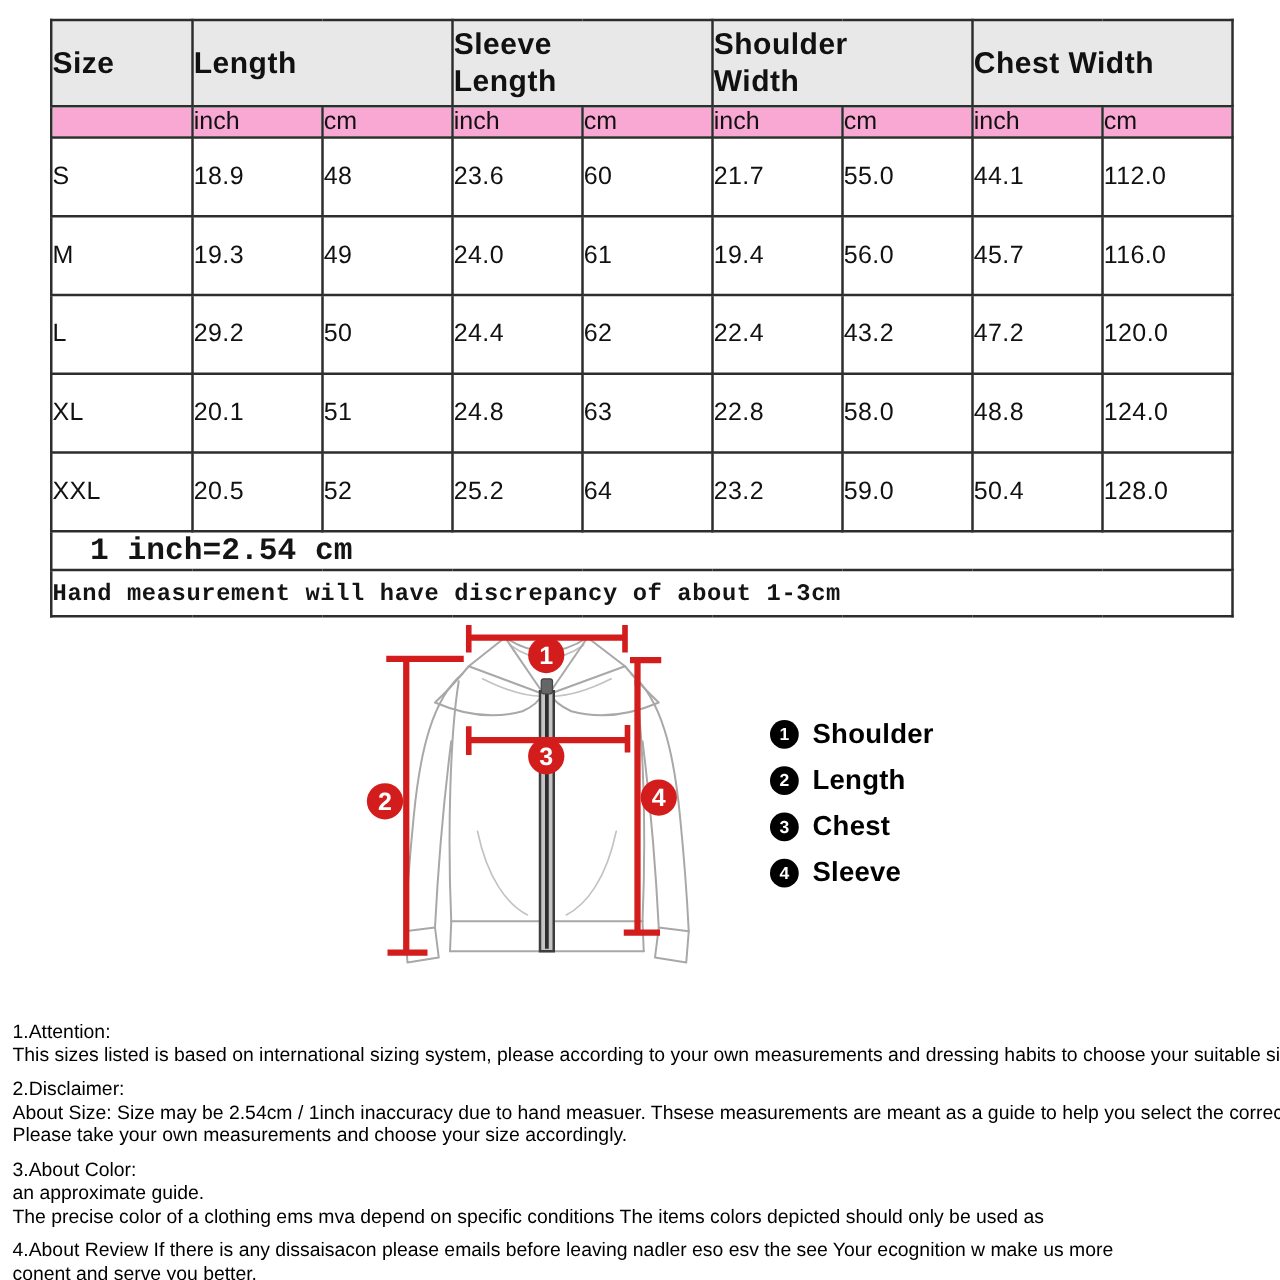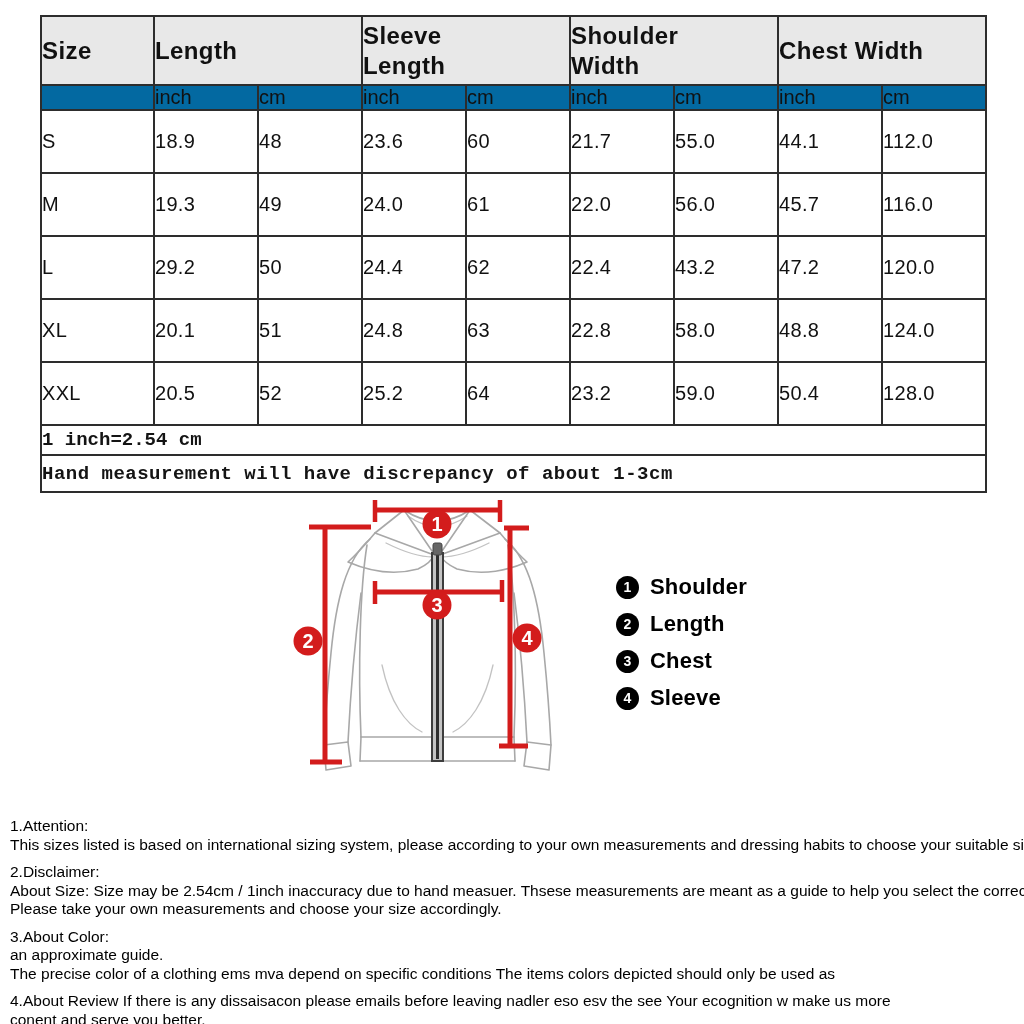--- a/index.html
+++ b/index.html
@@ -10,24 +10,24 @@
   
   .size-table{
     position:absolute;left:40px;top:15px;width:945px;
     border-collapse:collapse;table-layout:fixed;text-align:left;color:#111;
   }
   .size-table th,.size-table td{border:2px solid #2d2d2d;padding:0;overflow:hidden;}
   .group-row th{
     background:#e8e8e8;height:67px;font-size:24px;font-weight:bold;
     letter-spacing:.4px;white-space:pre-line;line-height:30px;
   }
-  .unit-row td{background:#0369a1;height:22px;font-size:20px;font-weight:400;}
+  .unit-row td{background:#f9a8d4;height:22px;font-size:20px;font-weight:400;}
   .data-row td{height:61px;font-size:20px;font-weight:400;letter-spacing:.3px;}
   .note-row td{font-family:"Liberation Mono",monospace;font-weight:bold;color:#141414;}
-  .conv-row td{height:28px;font-size:19px;}
+  .conv-row td{height:28px;font-size:25px;padding-left:30px;}
   .hand-row td{height:35px;font-size:19px;letter-spacing:.5px;}
   
   .diagram-svg{position:absolute;left:280px;top:493px;}
   .jacket path{fill:none;stroke:#a8a8a8;stroke-width:1.6;stroke-linejoin:round;stroke-linecap:round;}
   .jacket path.light{stroke:#c2c2c2;stroke-width:1.3;}
   .redline{stroke:var(--accent,#d31c1c);fill:none;}
   .redfill{fill:var(--accent,#d31c1c);}
   .marker-num{fill:#ffffff;font-family:"Liberation Sans",sans-serif;font-weight:bold;font-size:20px;text-anchor:middle;}
   
   .legend{position:absolute;left:616px;top:573px;}
@@ -91,21 +91,21 @@
       <td>55.0</td>
       <td>44.1</td>
       <td>112.0</td>
     </tr>
     <tr class="data-row">
       <td>M</td>
       <td>19.3</td>
       <td>49</td>
       <td>24.0</td>
       <td>61</td>
-      <td>22.0</td>
+      <td>19.4</td>
       <td>56.0</td>
       <td>45.7</td>
       <td>116.0</td>
     </tr>
     <tr class="data-row">
       <td>L</td>
       <td>29.2</td>
       <td>50</td>
       <td>24.4</td>
       <td>62</td>

